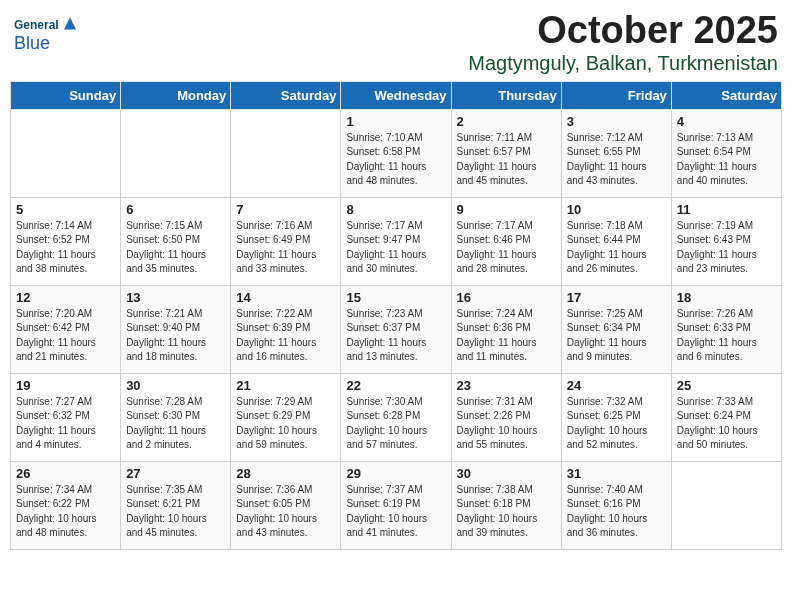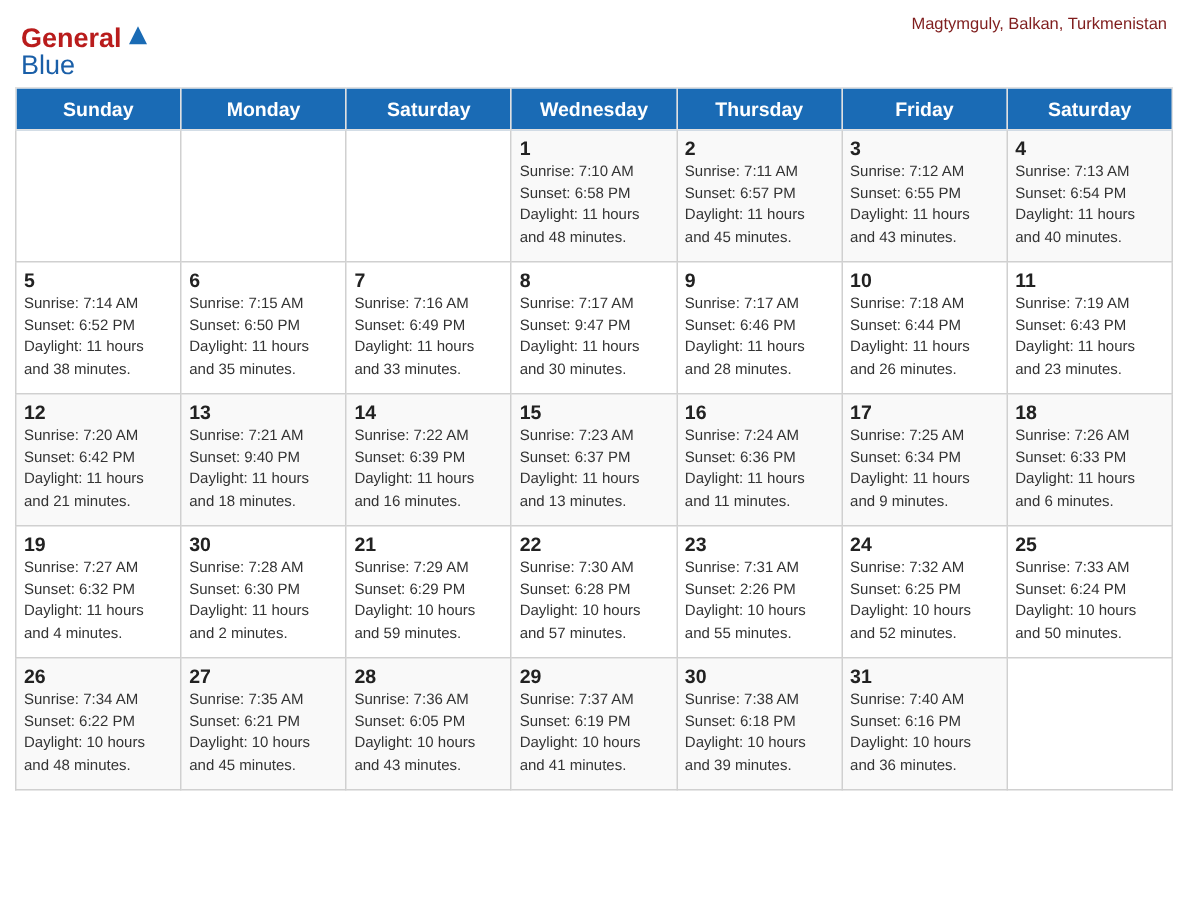--- a/index.html
+++ b/index.html
@@ -17,23 +17,23 @@
       margin-bottom: 6px;
       padding: 0 4px;
     }
     .logo {
       display: flex;
       flex-direction: column;
       align-items: flex-start;
       margin-top: 6px;
     }
     .logo-general {
-      font-size: 18px;
+      font-size: 12px;
       font-weight: bold;
-      color: #b91c1c;
+      color: #0c4a6e;
       line-height: 1;
     }
     .logo-blue {
       font-size: 18px;
       font-weight: normal;
       color: #1a5fa8;
       line-height: 1;
     }
     .logo-icon {
       display: inline-block;
@@ -45,35 +45,35 @@
     .title-block {
       text-align: right;
     }
     .title-month {
       font-size: 38px;
       font-weight: bold;
       color: #222;
       line-height: 1.1;
     }
     .title-location {
-      font-size: 11px;
-      color: #7f1d1d;
+      font-size: 20px;
+      color: #14532d;
     }
     table {
       width: 100%;
       border-collapse: collapse;
       table-layout: fixed;
     }
     thead tr th {
       background-color: #1a6bb5;
       color: #fff;
       font-size: 13px;
       font-weight: bold;
       padding: 6px 4px;
-      text-align: center;
+      text-align: right;
       border: 1px solid #e0e0e0;
     }
     tbody tr td {
       border: 1px solid #d0d0d0;
       vertical-align: top;
       padding: 4px 5px;
       font-size: 10.5px;
       color: #222;
       height: 88px;
       background: #fff;
@@ -103,20 +103,21 @@
   <div class="logo">
     <div style="display:flex;align-items:center;">
       <span class="logo-general">General</span>
       <svg class="logo-icon" viewBox="0 0 24 24" xmlns="http://www.w3.org/2000/svg">
         <polygon points="12,2 20,18 4,18" fill="#1a6bb5"></polygon>
       </svg>
     </div>
     <span class="logo-blue">Blue</span>
   </div>
   <div class="title-block">
+    <div class="title-month">October 2025</div>
     <div class="title-location">Magtymguly, Balkan, Turkmenistan</div>
   </div>
 </div>
 
 <table>
   <thead>
     <tr>
     <th>Sunday</th>
         <th>Monday</th>
         <th>Saturday</th>

